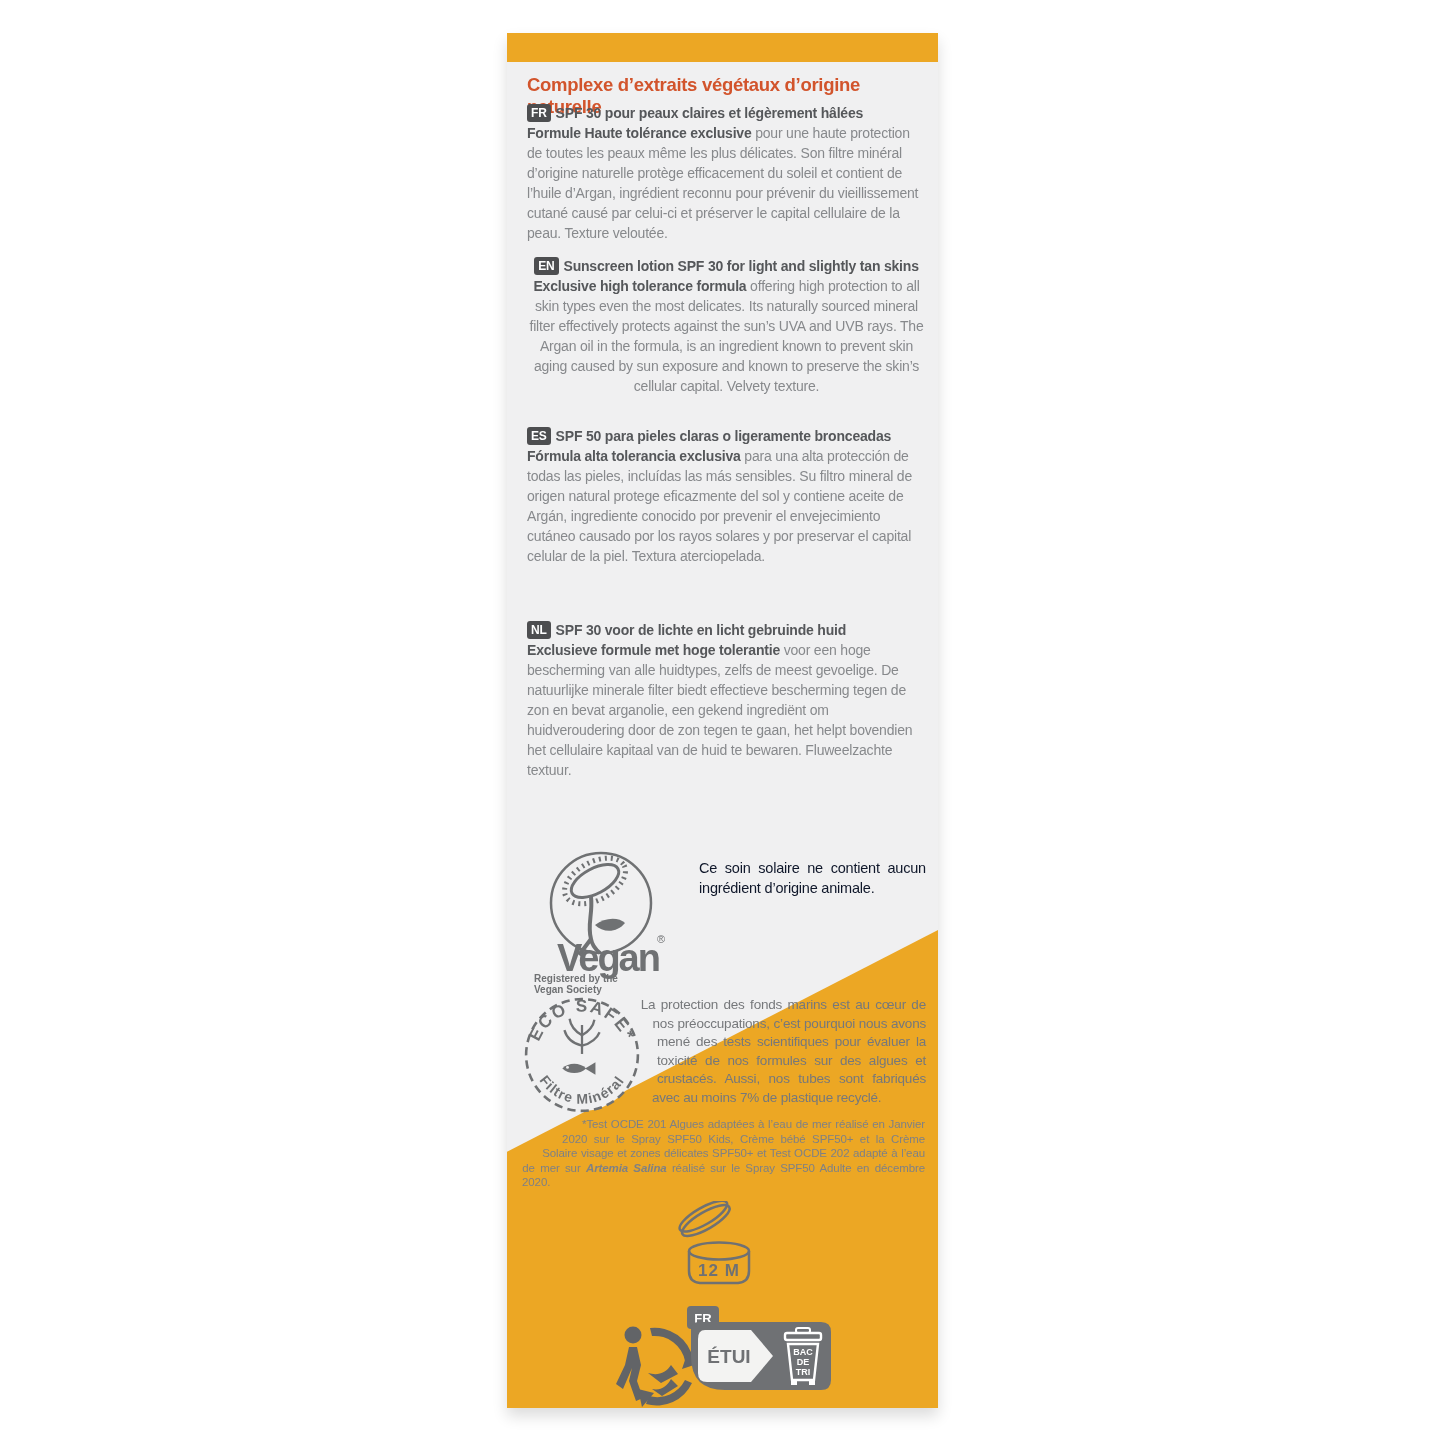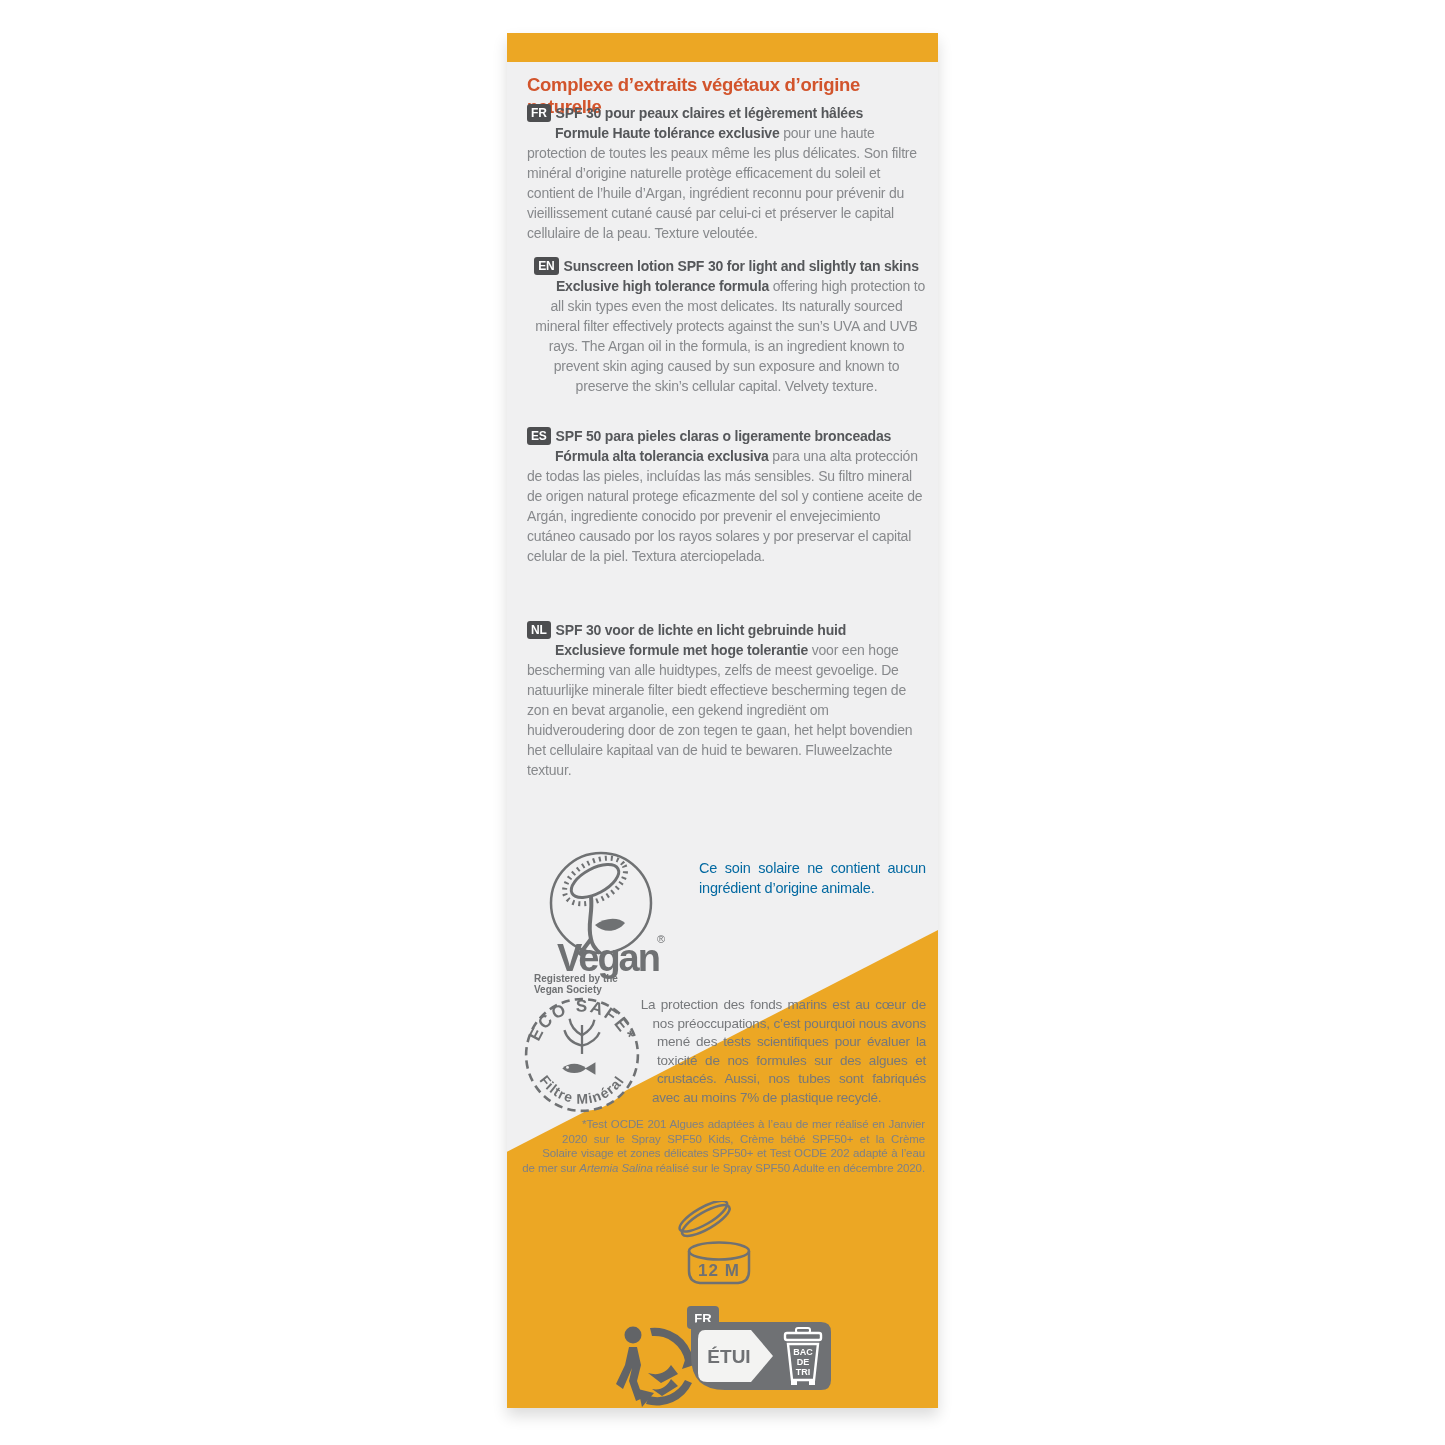--- a/index.html
+++ b/index.html
@@ -8,35 +8,35 @@
   .panel{position:absolute;left:507px;top:33px;width:431px;height:1375px;background:#F0F0F1;
          box-shadow:0 8px 14px rgba(0,0,0,0.14);}
   .topbar{position:absolute;left:0;top:0;width:431px;height:29px;background:#ECA724;}
   .title{position:absolute;left:20px;top:41px;right:8px;color:#D2542C;font-weight:bold;
          font-size:18.5px;letter-spacing:-0.3px;}
   .sec{position:absolute;left:20px;right:12px;color:#87898C;font-size:14px;line-height:20px;
        letter-spacing:-0.2px;}
   .sec .hd{color:#55575A;font-weight:bold;}
   .lang{display:inline-block;background:#4D4E50;color:#fff;font-weight:bold;font-size:12px;
         line-height:1;padding:3px 4px;border-radius:3px;margin-right:5px;vertical-align:1px;}
-  .lead{color:#55575A;font-weight:bold;margin-left:28px;}
+  .lead{color:#55575A;font-weight:bold;}
   .sec p{margin:0;}
   .vegan-row{position:absolute;left:26px;top:810px;right:12px;display:flex;}
   .vegan-svg{flex:0 0 140px;}
-  .vegan-txt{flex:1;padding:16px 0 0 26px;color:#0369a1;font-size:14.5px;line-height:19.5px;
+  .vegan-txt{flex:1;padding:16px 0 0 26px;color:#0f172a;font-size:14.5px;line-height:19.5px;
              text-align:justify;letter-spacing:-0.2px;}
   .yellow{position:absolute;left:0;top:897px;width:431px;height:478px;background:#ECA724;
           clip-path:polygon(0 46.4%,100% 0%,100% 100%,0% 100%);}
   .marine{position:absolute;left:16px;top:963px;right:12px;color:#76787B;font-size:13.5px;
           line-height:18.5px;text-align:justify;letter-spacing:-0.2px;}
   .stamp-float{float:left;width:124px;height:124px;shape-outside:circle(52%);margin:0 10px 4px 0;}
   .footnote{position:absolute;left:15px;top:1084px;right:13px;color:#7F8184;font-size:11.5px;
             line-height:14.6px;text-align:justify;letter-spacing:-0.1px;}
   .diag-float{float:left;width:60px;height:44px;shape-outside:polygon(0 0,100% 0,0 100%);}
-  .fn-sp{font-weight:normal;font-style:italic;}
+  .fn-sp{font-weight:bold;font-style:italic;}
   .pao{position:absolute;left:168px;top:1168px;text-align:right;}
   .triman{position:absolute;left:99px;top:1290px;}
   .rbadge{position:absolute;left:176px;top:1271px;}
 </style>
 </head>
 <body>
 
 <div class="page">
   <div class="panel">
     <div class="topbar"></div>

